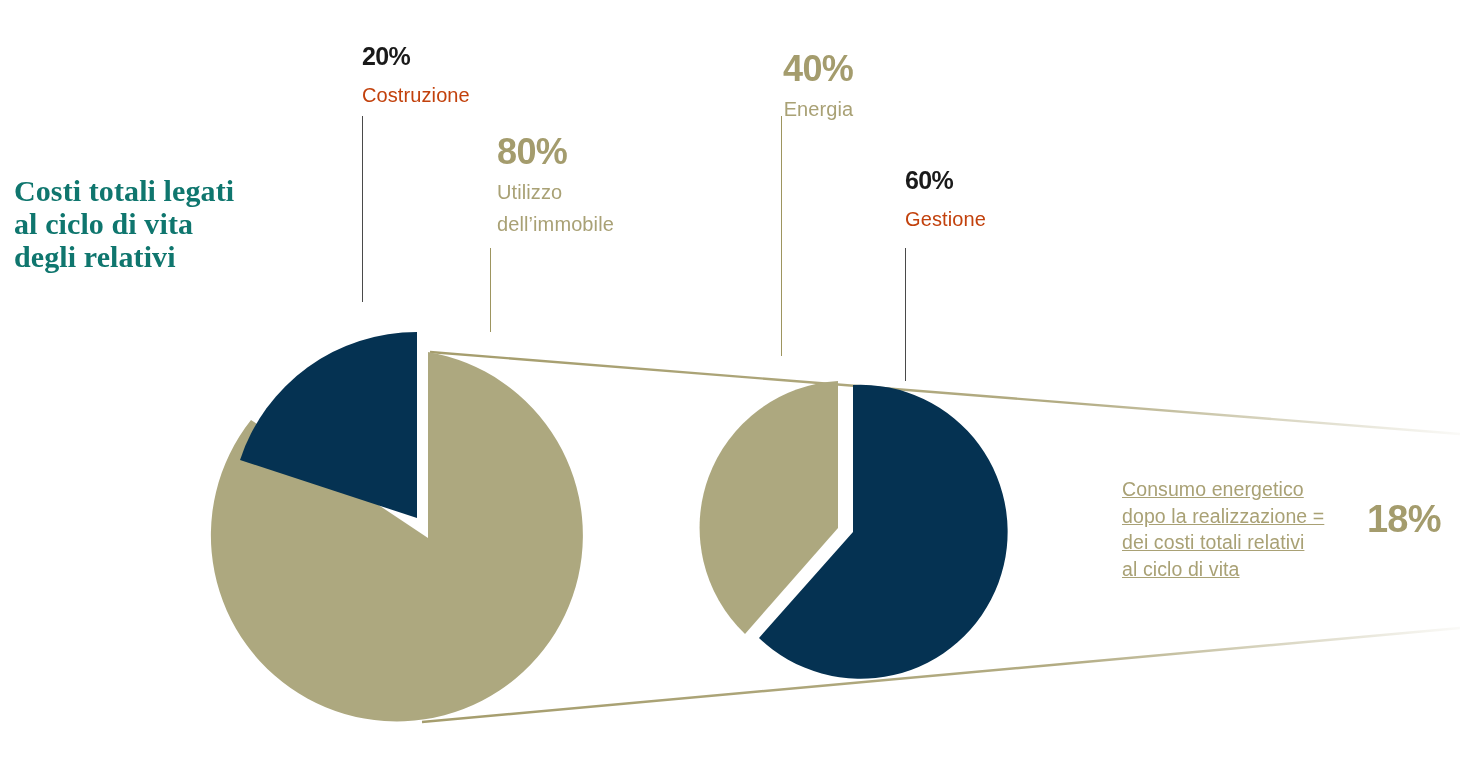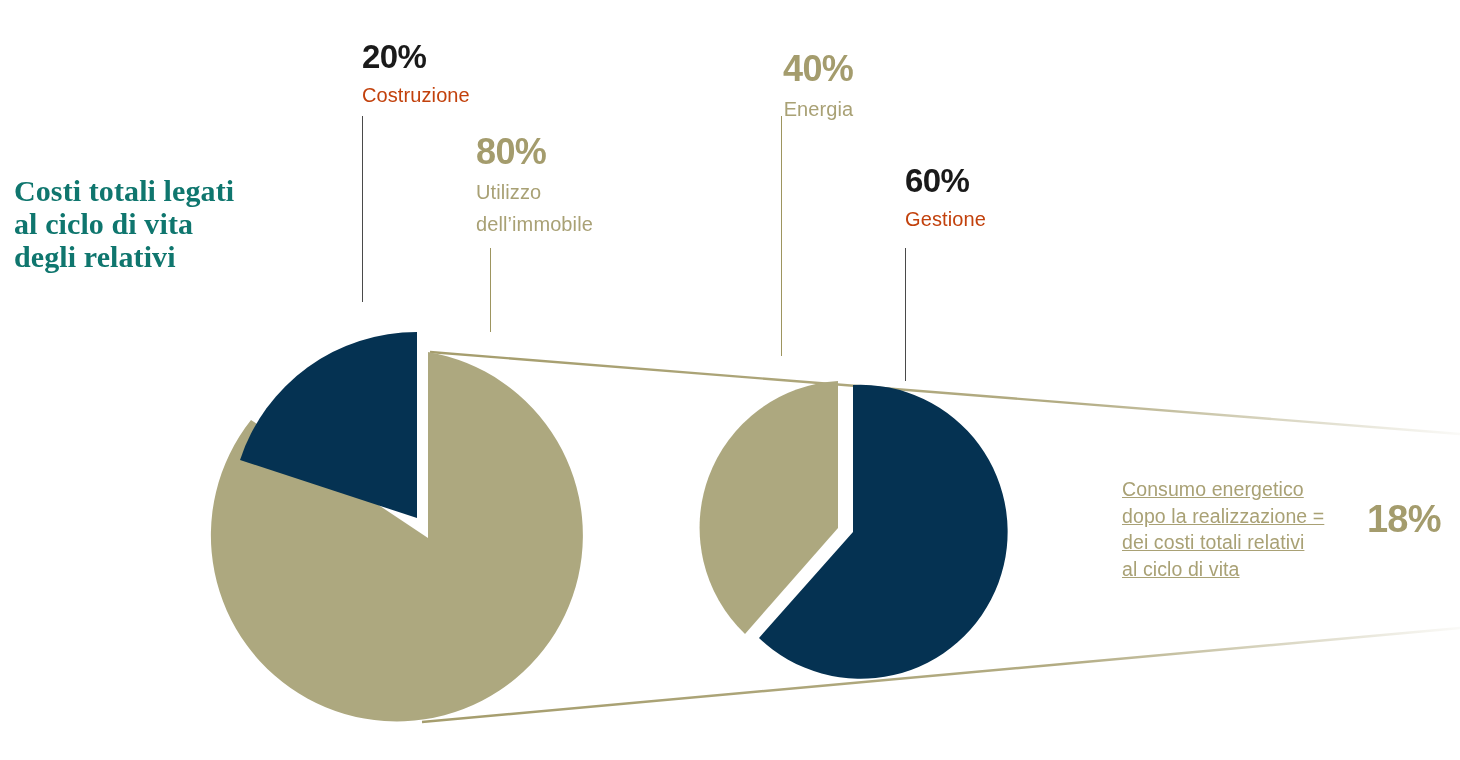--- a/index.html
+++ b/index.html
@@ -38,40 +38,40 @@
     margin-left: 6px;
   }
   .title span { display: block; }
 
   
   .callout {
     position: absolute;
   }
   .callout .pct {
     font-weight: 700;
-    font-size: 33px;
+    font-size: 25px;
     line-height: 37px;
     letter-spacing: -0.6px;
     margin: 0 0 4px 0;
     white-space: nowrap;
   }
   .callout .cap {
     font-weight: 400;
     font-size: 20px;
     line-height: 32px;
     letter-spacing: 0.1px;
     white-space: nowrap;
   }
   .callout.dark .pct { color: #1a1a1a; }
   .callout.dark .cap { color: #c2410c; }
   .callout.olive .pct { color: #a49c6d; font-size: 36px; line-height: 40px; }
   .callout.olive .cap { color: #a9a175; }
 
   #callout-costruzione { left: 362px; top: 38px; }
-  #callout-utilizzo    { left: 476px; top: 132px; }
+  #callout-utilizzo    { left: 497px; top: 132px; }
   #callout-energia     { left: 783px; top: 49px; text-align: right; }
   #callout-gestione    { left: 905px; top: 162px; }
 
   
   .leader {
     position: absolute;
     width: 1px;
     background: #4a4a4a;
   }
   .leader.olive-line { background: #9d955f; }

